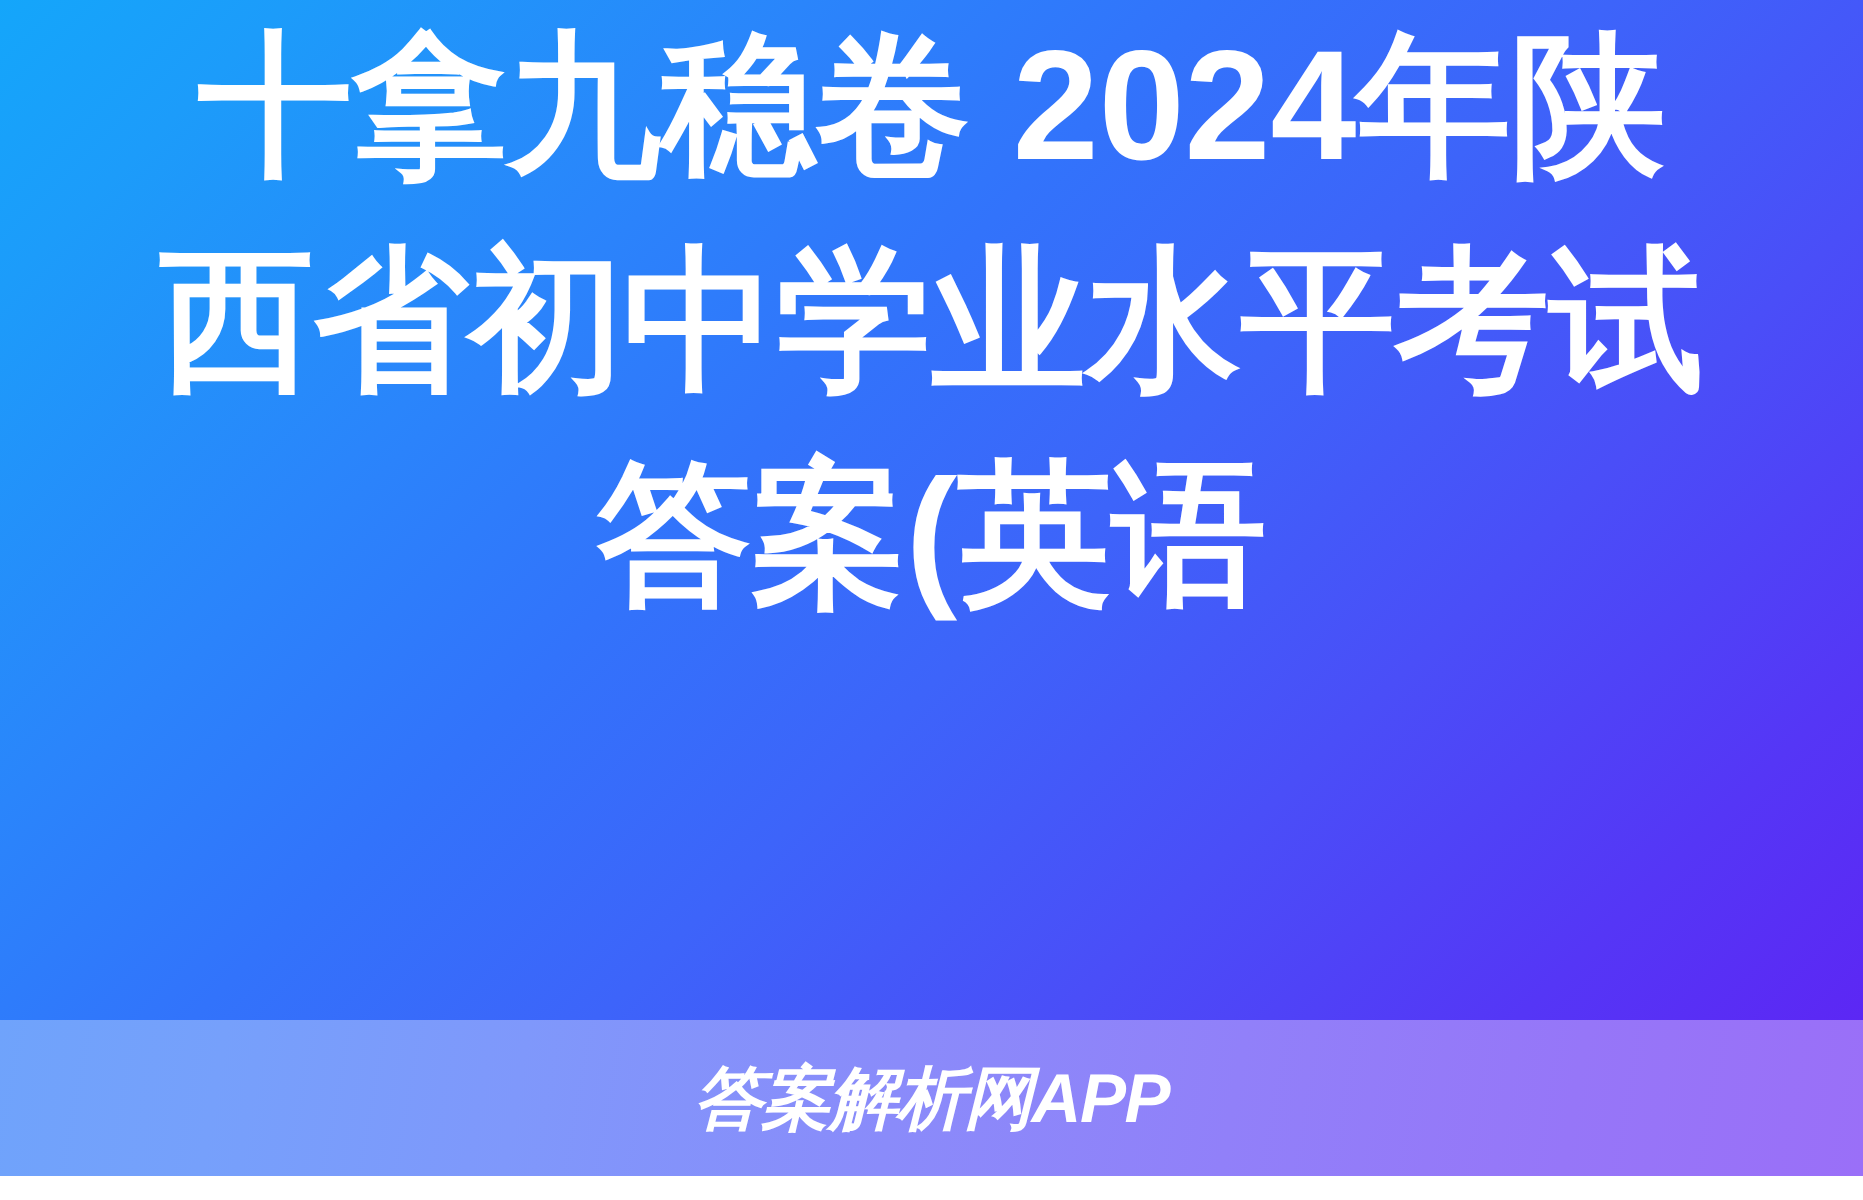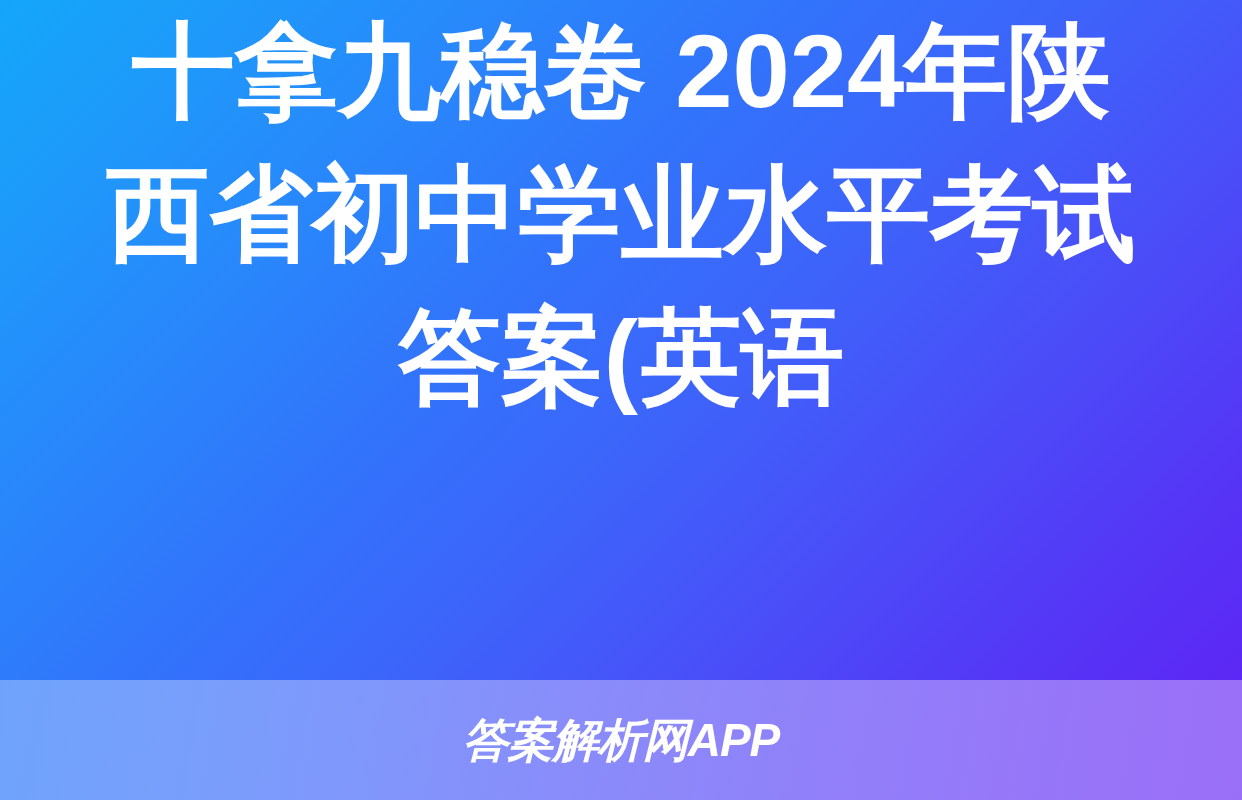--- a/index.html
+++ b/index.html
@@ -58,21 +58,21 @@
     transform: scaleX(0.99);
     transform-origin: center center;
   }
 
   
   .footer {
     position: absolute;
     left: 0;
     top: 680px;
     width: 1242px;
-    height: 120px;
+    height: 104px;
     background: linear-gradient(100deg,
                 #6FA3FB 0%,
                 #76A0FB 12%,
                 #7F98FB 28%,
                 #8A8BFA 48%,
                 #9180F9 66%,
                 #9676F8 84%,
                 #9A6FF8 100%);
     display: flex;
     align-items: center;

